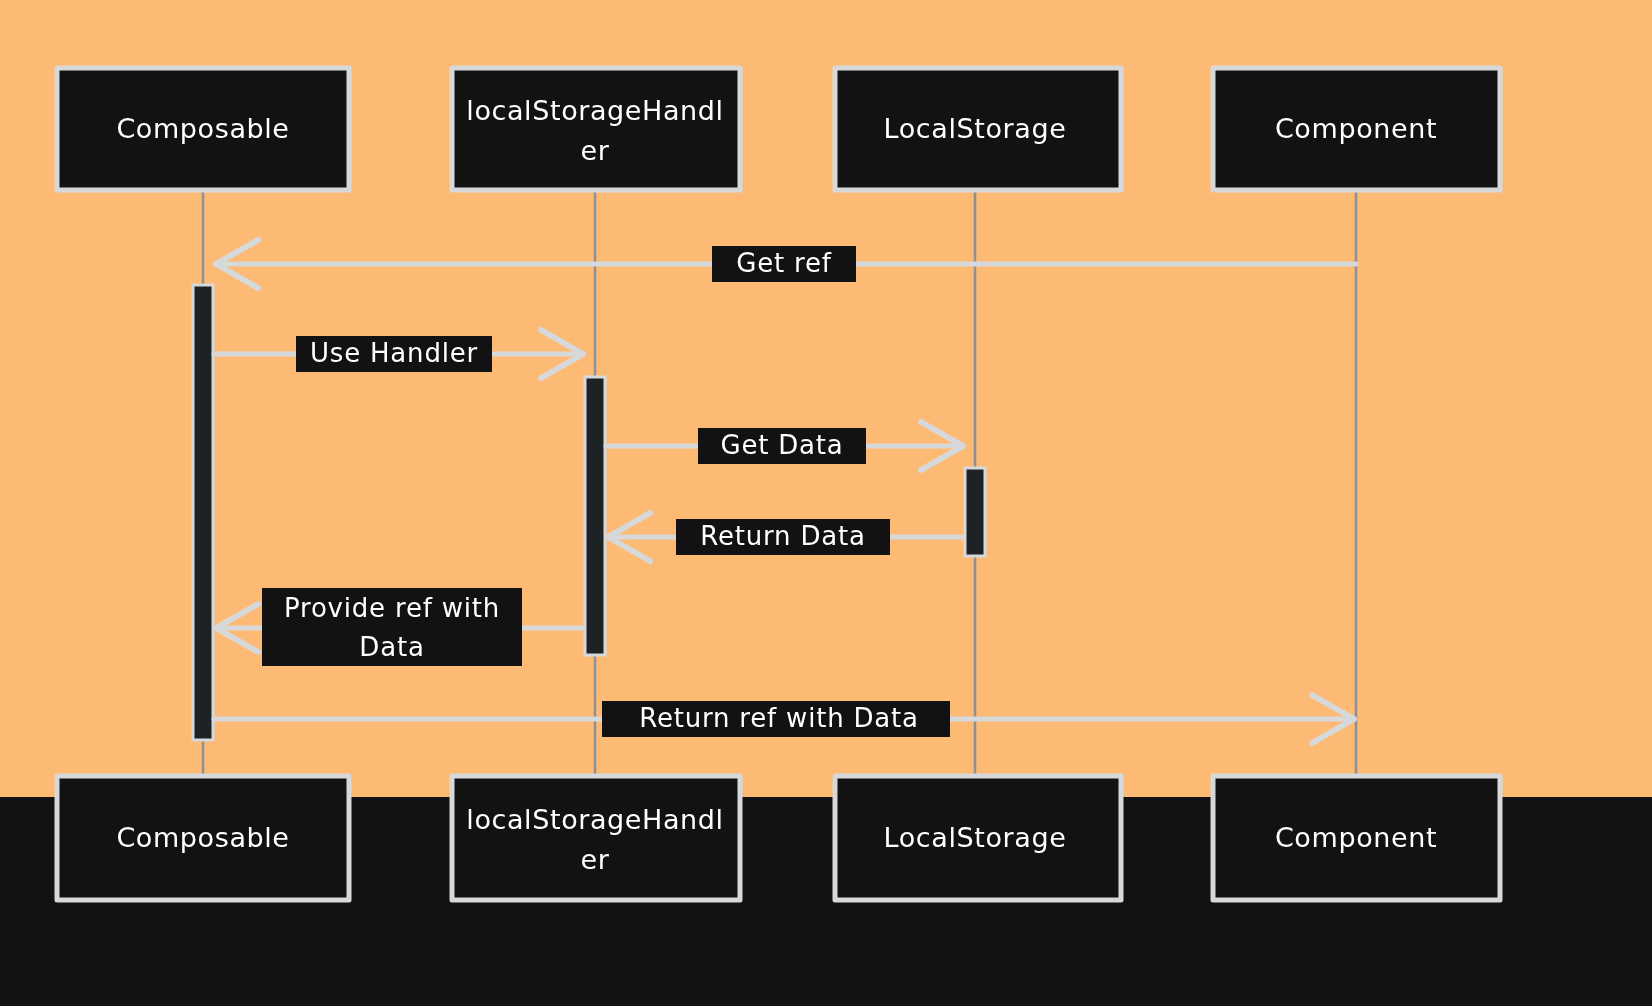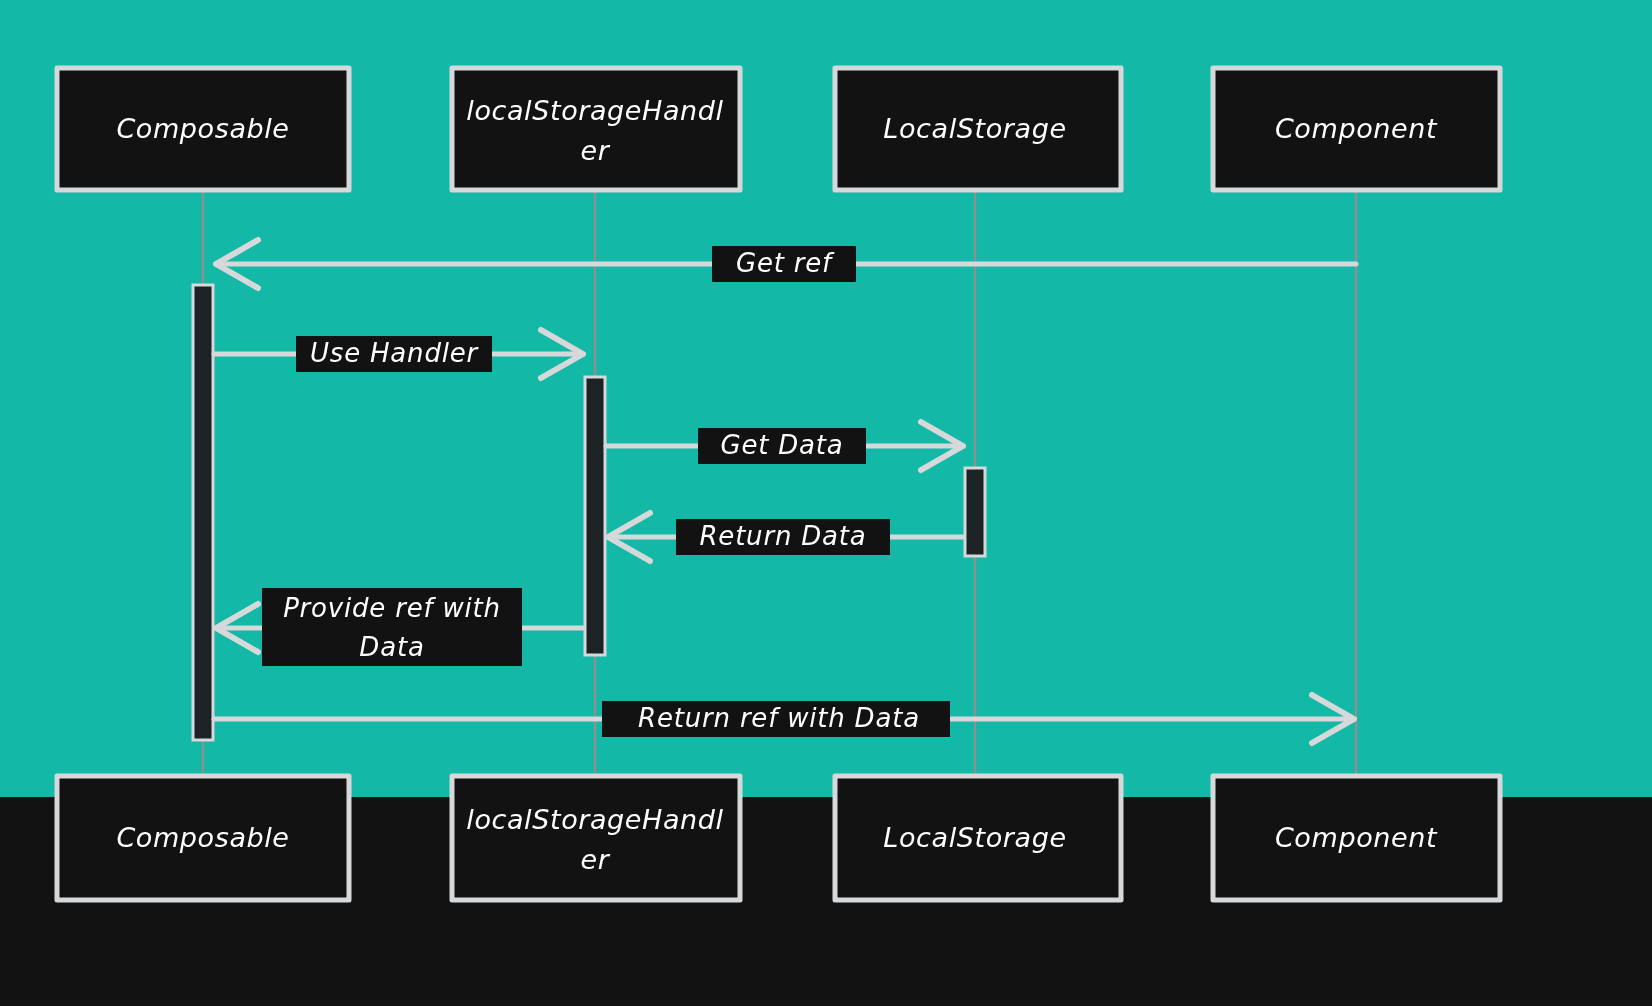--- a/index.html
+++ b/index.html
@@ -10,22 +10,21 @@
   body {
     width: 1652px;
     height: 1006px;
     overflow: hidden;
     font-family: "DejaVu Sans", sans-serif;
   }
   #diagram-root {
     position: relative;
     width: 1652px;
     height: 797px;
-    background: #14b8a6;
-    font-style: italic;
+    background: #fdba74;
   }
   svg.seq-canvas {
     position: absolute;
     inset: 0;
     width: 1652px;
     height: 1006px;
     display: block;
   }
   .actor-box {
     fill: #121212;

